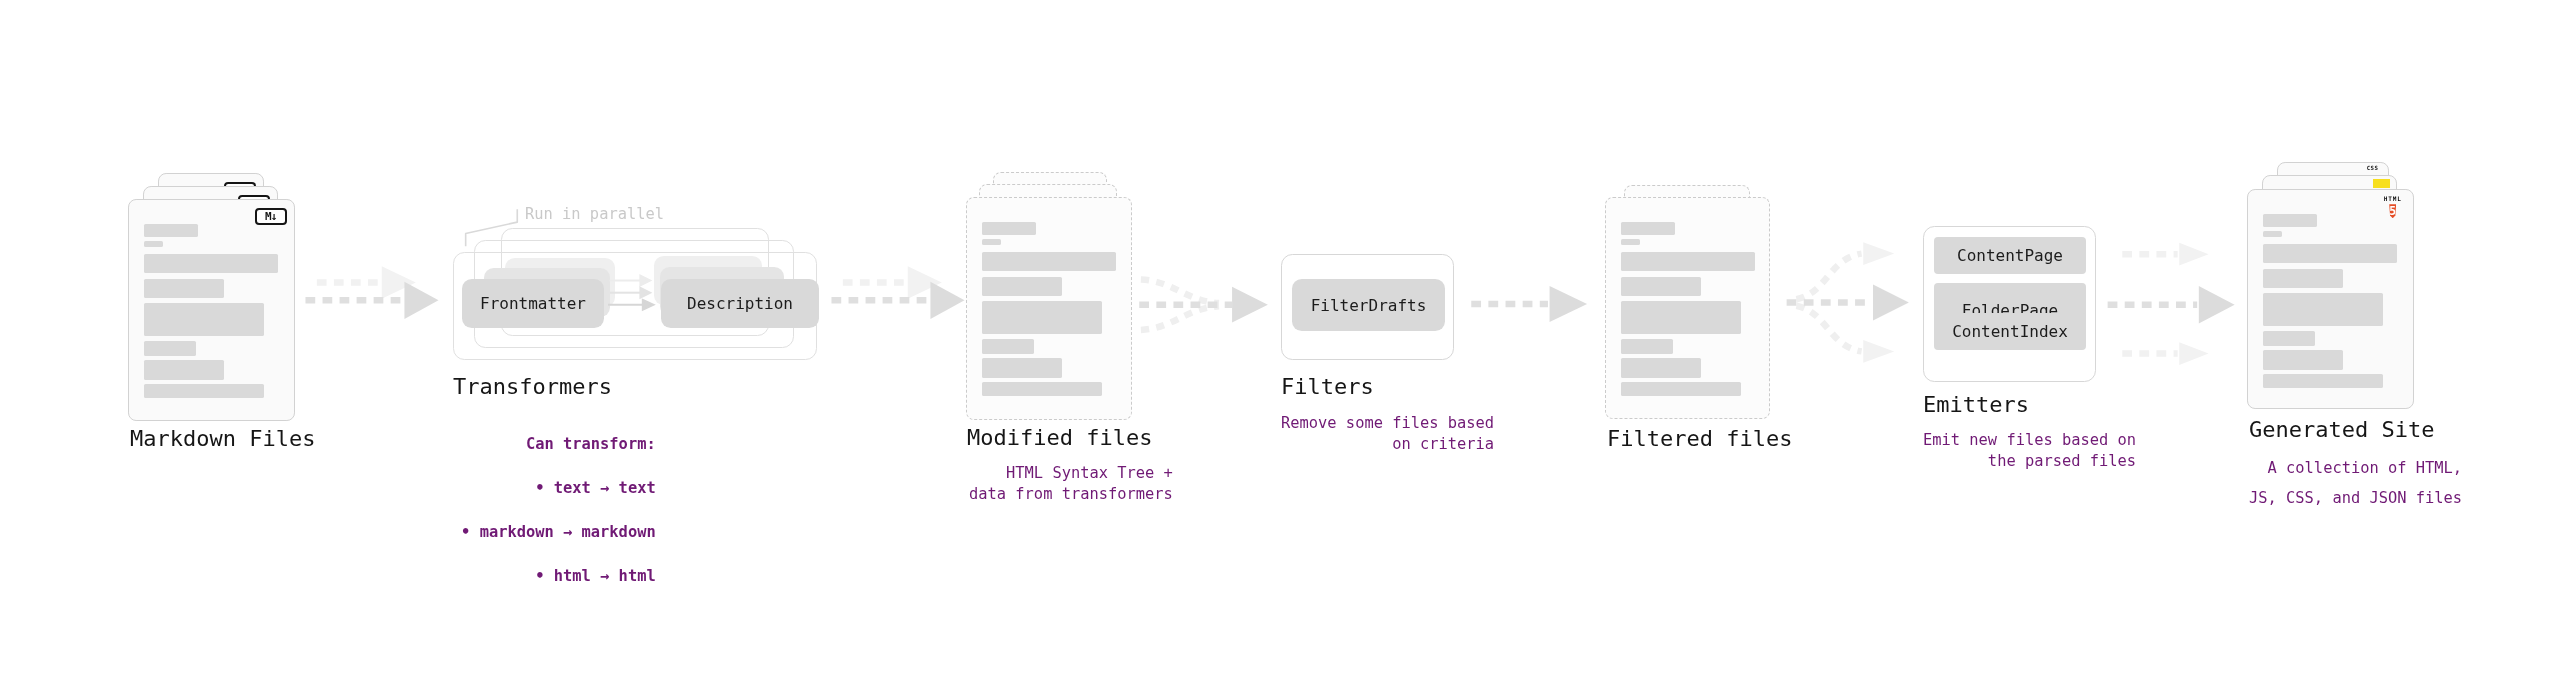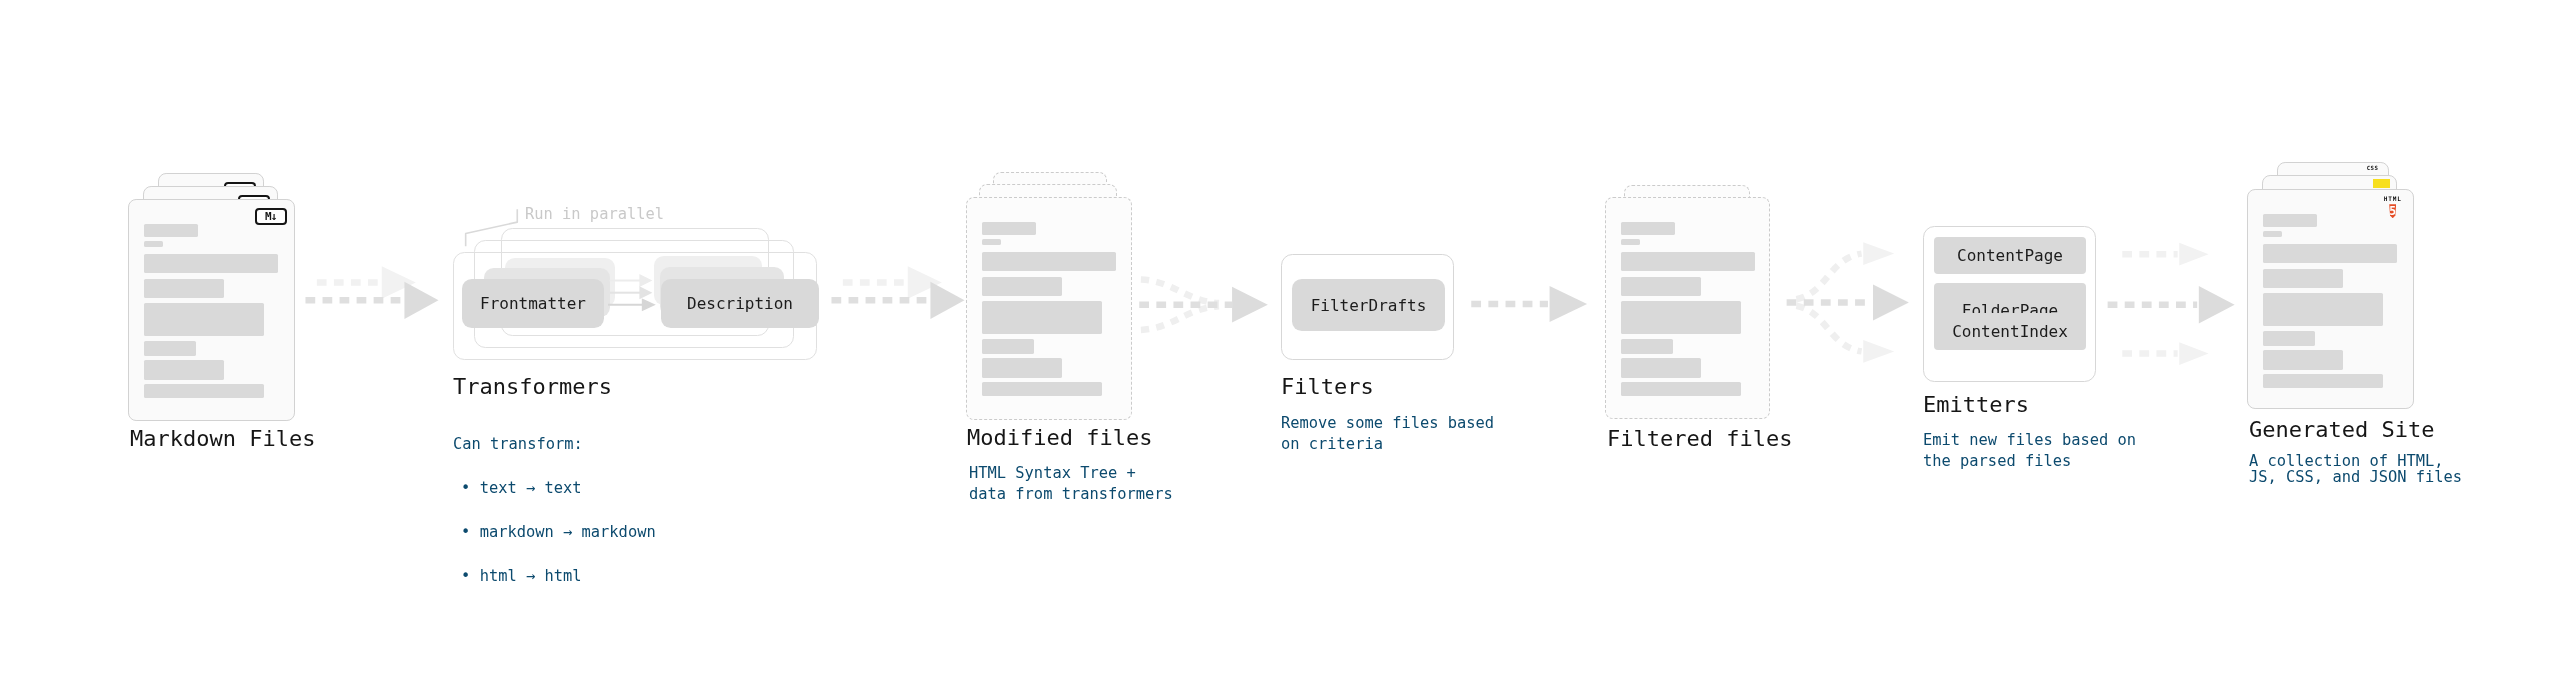--- a/index.html
+++ b/index.html
@@ -46,21 +46,21 @@
          border:1.6px solid #d7d7d7;border-radius:11.4px;}
   .chip{position:absolute;box-sizing:border-box;background:#d9d9d9;border-radius:9.8px;
         display:flex;align-items:center;justify-content:center;
         font-size:16px;color:#1c1c1c;white-space:nowrap;}
   .chip.g1{background:#e5e5e5;}
   .chip.g2{background:#efefef;}
   .chip.sm{border-radius:4px;}
 
   
   .title{position:absolute;font-size:22px;line-height:1.1;color:#161616;white-space:nowrap;}
-  .desc{position:absolute;font-size:15.4px;line-height:21px;color:#0c4a6e;white-space:pre-line;}
+  .desc{position:absolute;font-size:15.4px;line-height:21px;color:#701a75;white-space:pre-line;text-align:right;}
   .desc span{display:block;}
   .desc .bullet{padding-left:8.1px;}
   .note{position:absolute;font-size:15.4px;color:#c9c9c9;white-space:nowrap;}
 
   
   .dashD{stroke:#dfdfdf;stroke-width:8;fill:none;stroke-dasharray:12 9;}
   .dashL{stroke:#f1f1f1;stroke-width:8;fill:none;stroke-dasharray:12 9;}
   .curveL{stroke:#efefef;stroke-width:8;fill:none;stroke-dasharray:10 9;}
   .headD{fill:#dcdcdc;}
   .headL{fill:#f2f2f2;}
@@ -129,21 +129,21 @@
           <path d="M 2 24 H 40" fill="none"></path>
           <polygon points="40,18 52,24 40,30"></polygon>
         </g>
       <g stroke="#d6d6d6" stroke-width="2.5" fill="#d6d6d6">
           <path d="M 0 39 H 43" fill="none"></path>
           <polygon points="43,33 56,39 43,45"></polygon>
         </g>
     </svg>
 
     <div class="title" style="left:453px;top:375px;">Transformers</div>
-    <div class="desc" style="left:453px;top:411px;line-height:22px;">
+    <div class="desc" style="left:453px;top:411px;line-height:22px;font-weight:bold;">
       <span>Can transform:</span>
       <span class="bullet">• text → text</span>
       <span class="bullet">• markdown → markdown</span>
       <span class="bullet">• html → html</span>
     </div>
   </section>
 
   <svg style="left:825px;top:262px;" width="146" height="67" viewBox="0 0 180 82">
     <path class="dashL" d="M 22 25 H 102"></path>
       <polygon class="headL" points="102,5 144,25 102,45"></polygon>
@@ -258,18 +258,18 @@
       <div class="bar b1"></div>
       <div class="bar b2"></div>
       <div class="bar b3"></div>
       <div class="bar b4"></div>
       <div class="bar b5"></div>
       <div class="bar b6"></div>
       <div class="bar b7"></div>
       <div class="bar b8"></div>
     </div>
     <div class="title" style="left:2249px;top:418px;">Generated Site</div>
-    <div class="desc" style="left:2249px;top:453px;line-height:16px;">A collection of HTML,
+    <div class="desc" style="left:2249px;top:453px;line-height:30px;">A collection of HTML,
 JS, CSS, and JSON files</div>
   </section>
 
 </div>
 
 
 </body></html>

